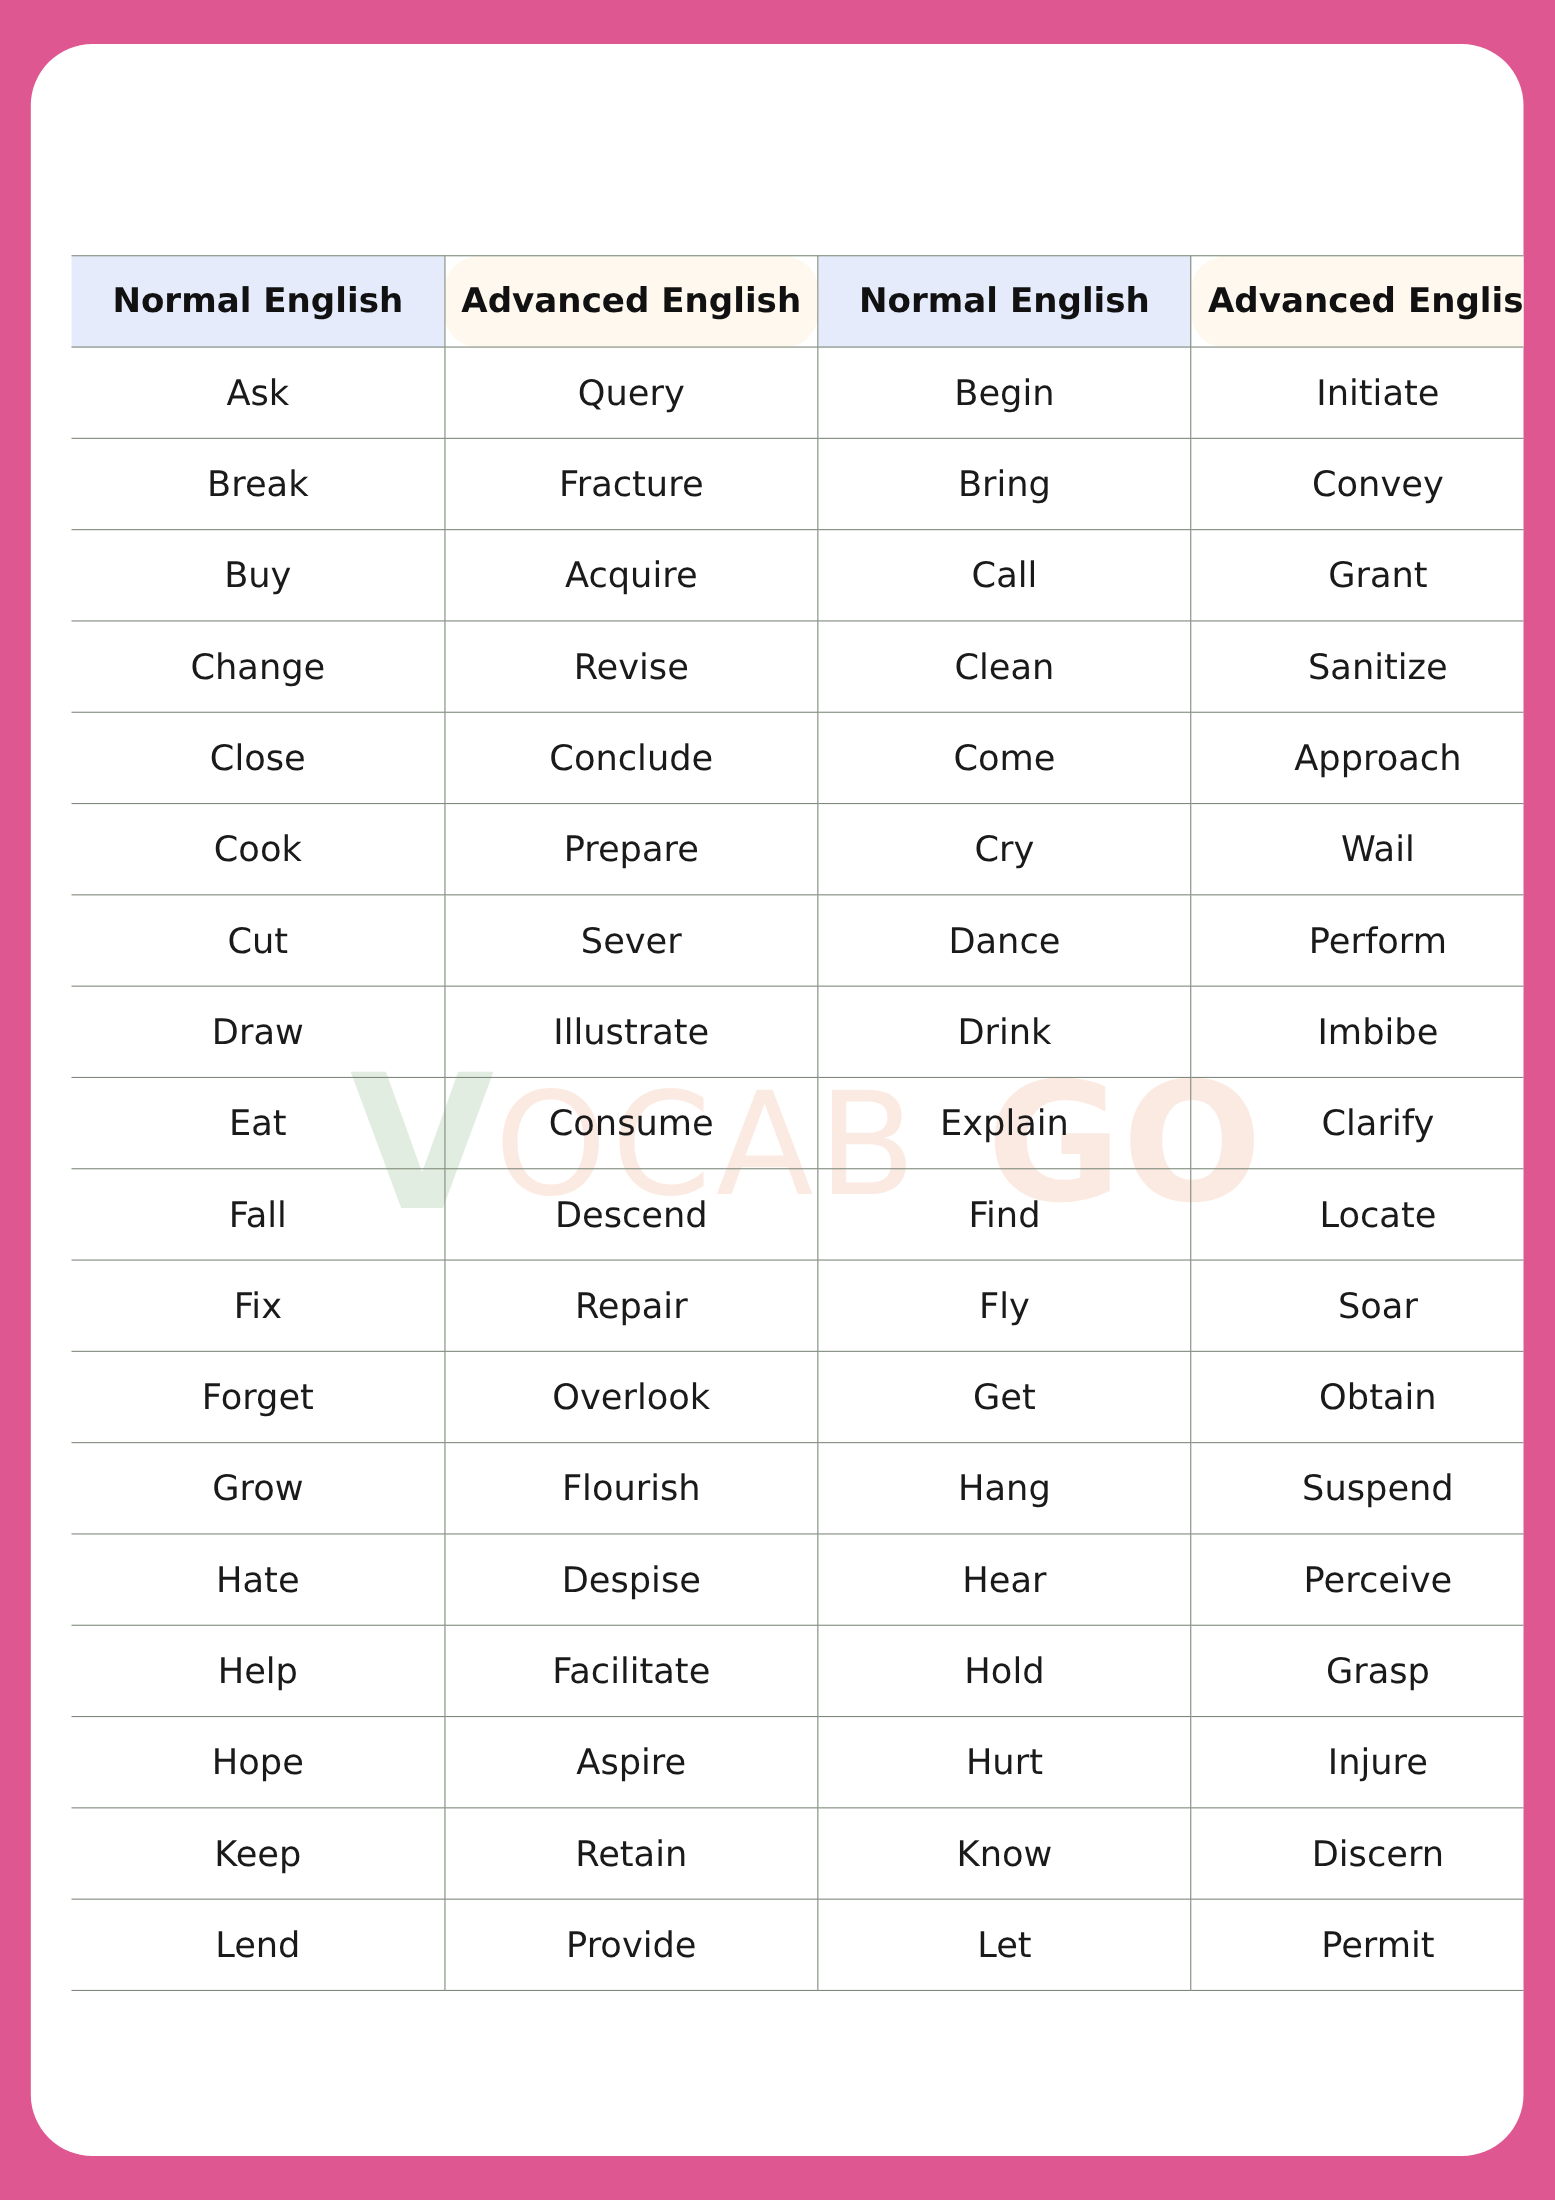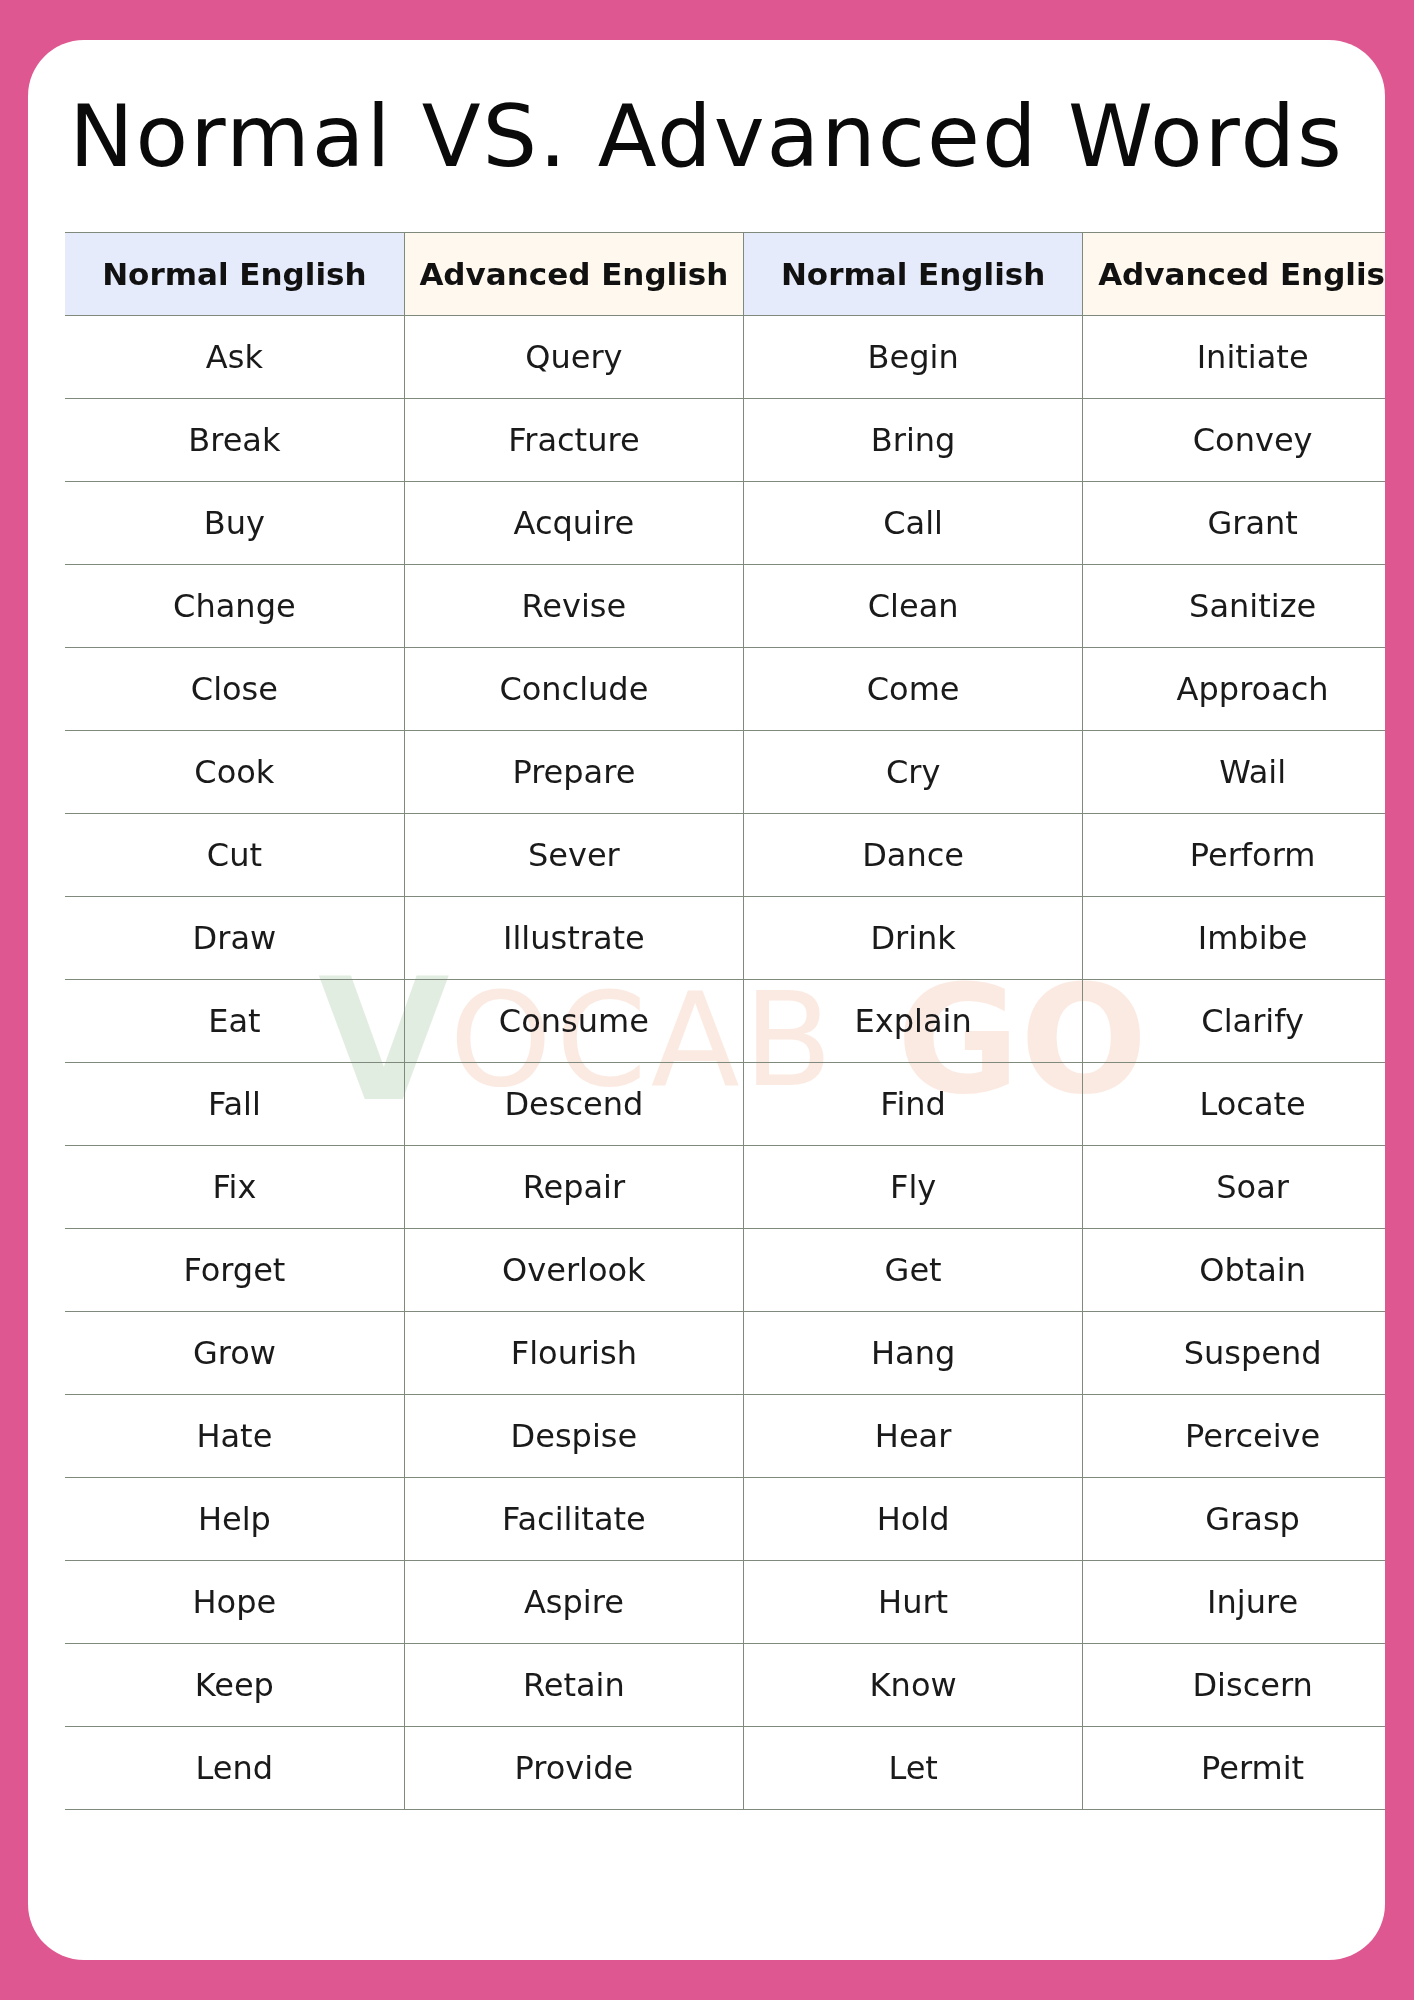--- a/index.html
+++ b/index.html
@@ -4,34 +4,33 @@
 <style>
   html, body { margin:0; padding:0; }
   body { width:1414px; height:2000px; background:#df5790; position:relative; overflow:hidden; font-family:"DejaVu Sans", sans-serif; }
   .card { position:absolute; left:28px; top:40px; width:1357px; height:1920px; background:#fff; border-radius:56px; overflow:hidden; }
   .title { position:absolute; left:0; top:0; width:100%; height:192px; display:flex; align-items:center; justify-content:center;
            font-family:"DejaVu Sans", sans-serif; font-size:86px; font-weight:normal; color:#0a0a0a; letter-spacing:2px; }
   table { position:absolute; left:0; top:192px; width:1357px; border-collapse:collapse; table-layout:fixed;margin-left:37px; }
   th, td { border:1.5px solid #7f8a7c; text-align:center; vertical-align:middle; }
   th { height:80px; font-size:31px; font-weight:bold; color:#111; }
   th.norm { background:#e6ebfb; }
-  th.adv { background:#fef8ee; }
+  th.adv { background:#fef8ee;border-radius:31px; }
   td { height:80px; font-size:32px; color:#1a1a1a; background:transparent; }
   tr > *:first-child { border-left:none; }
   tr > *:last-child { border-right:none; }
   .watermark { position:absolute; left:290px; top:910px; width:820px; height:180px; display:flex; align-items:center; pointer-events:none; opacity:0.22; }
   .wm-v { font-size:170px; font-weight:bold; color:#7fb27a; }
   .wm-cab { font-size:130px; font-weight:normal; color:#f1a37d; letter-spacing:4px; }
   .wm-go { font-size:150px; font-weight:bold; color:#f1a37d; margin-left:60px; }
 </style>
 </head>
 <body>
 
 <div class="card">
-  <div class="title">Normal VS. Advanced Words</div>
 
   <div class="watermark">
     <span class="wm-v">V</span>
     <span class="wm-cab">OCAB</span>
     <span class="wm-go">GO</span>
   </div>
 
   <table>
     <thead>
       <tr>

